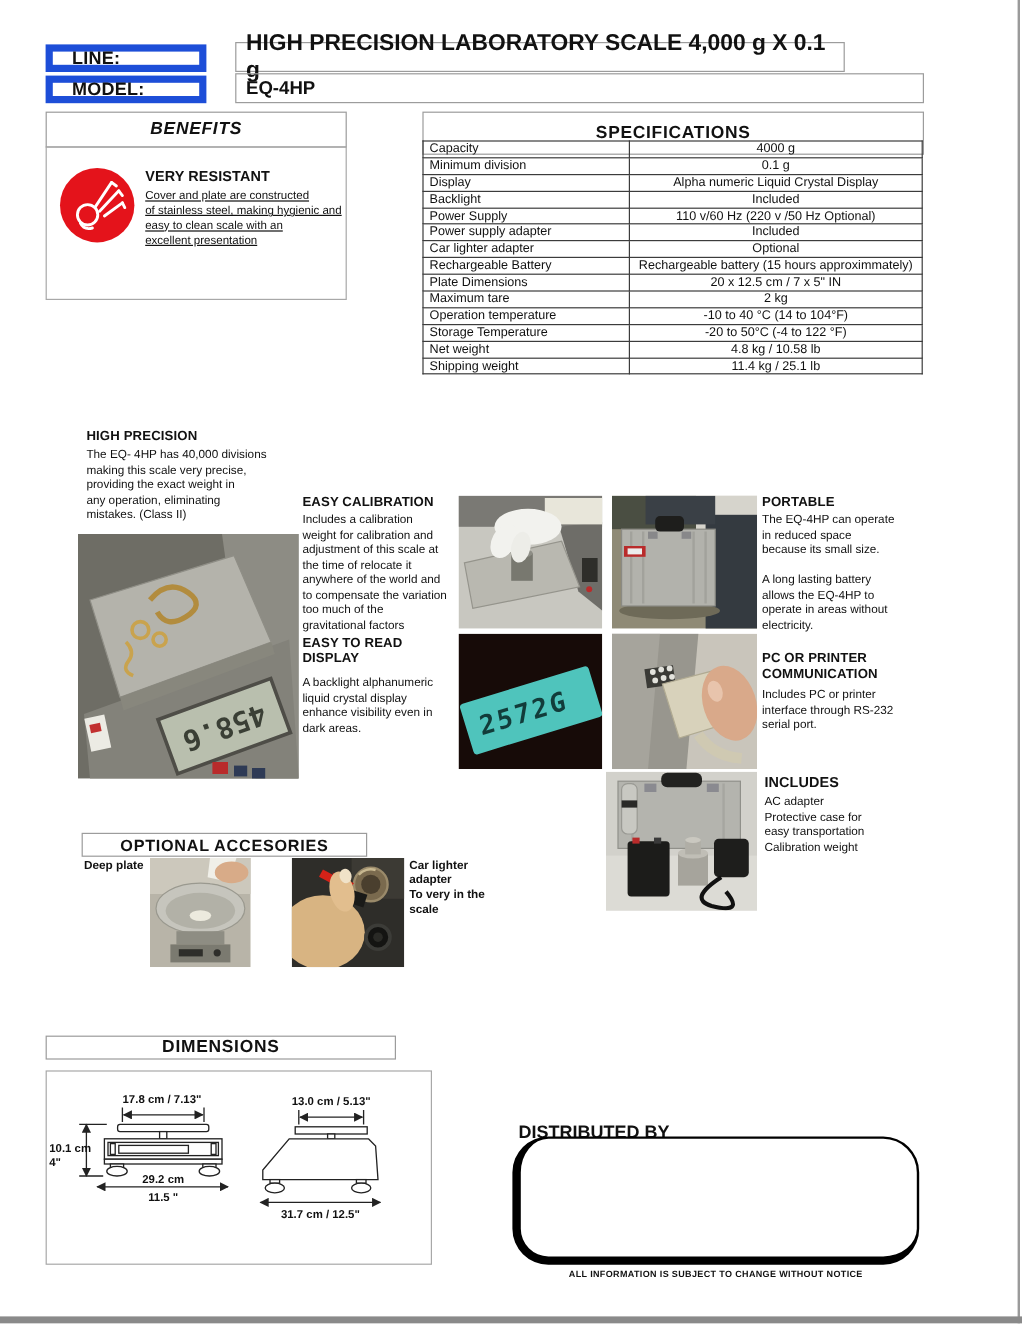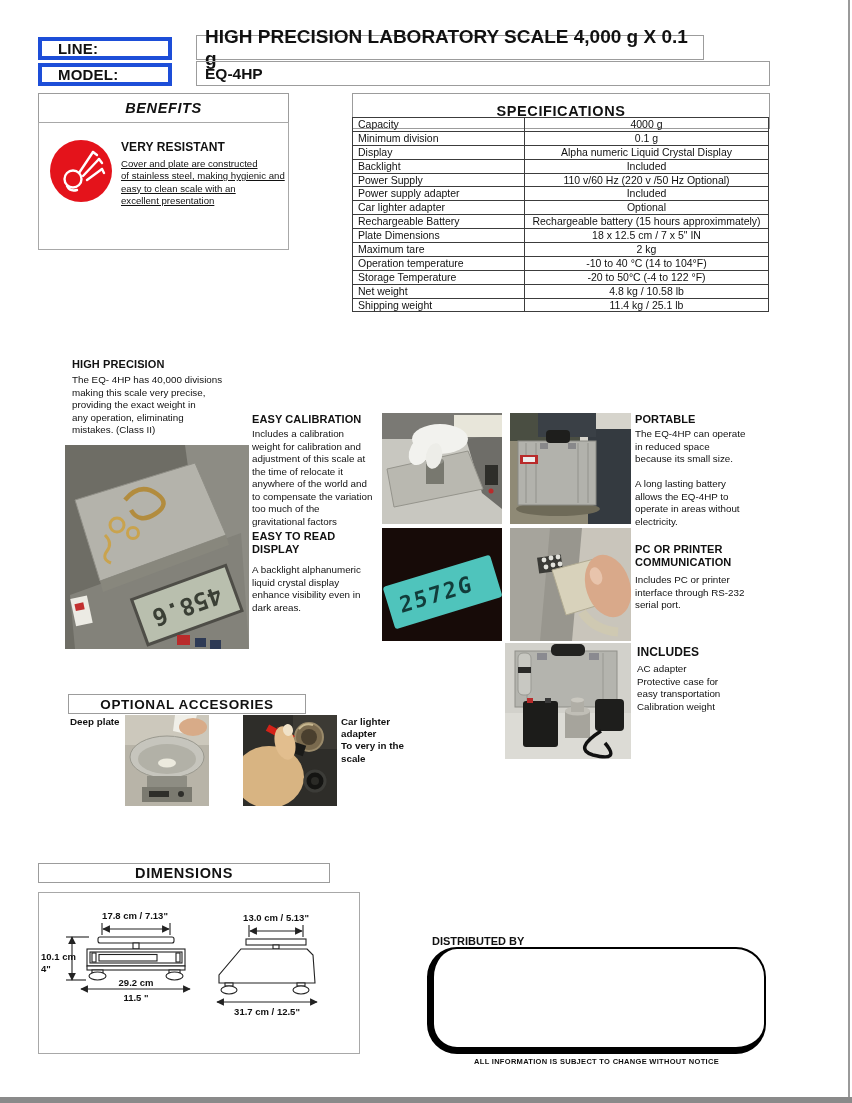--- a/index.html
+++ b/index.html
@@ -10,21 +10,21 @@
   }
   .abs { position:absolute; }
   .preline { white-space:pre-line; }
 
   
   .edge-right { left:848px; top:0; width:2px; height:1103px; background:#9a9a9a; }
   .edge-bottom { left:0; top:1097px; width:852px; height:6px; background:#8a8a8a; }
 
   
   .label-box {
-    border:4px solid #1d4ed8; font-weight:bold; font-size:15px;
+    border:6px solid #1d4ed8; font-weight:bold; font-size:15px;
     display:flex; align-items:center; padding-left:16px; letter-spacing:0.2px;
   }
   .value-box {
     border:1px solid #9c9c9c; font-weight:bold;
     display:flex; align-items:center; padding-left:8px;
   }
   .section-header {
     border:1px solid #9c9c9c; font-weight:bold; font-size:14.5px;
     display:flex; align-items:center; justify-content:center; letter-spacing:0.6px;
   }
@@ -117,21 +117,21 @@
       <tr>
           <td class="lbl">Car lighter adapter</td>
           <td class="val">Optional</td>
         </tr>
       <tr>
           <td class="lbl">Rechargeable Battery</td>
           <td class="val">Rechargeable battery (15 hours approximmately)</td>
         </tr>
       <tr>
           <td class="lbl">Plate Dimensions</td>
-          <td class="val">18 x 12.5 cm / 7 x 5" IN</td>
+          <td class="val">20 x 12.5 cm / 7 x 5" IN</td>
         </tr>
       <tr>
           <td class="lbl">Maximum tare</td>
           <td class="val">2 kg</td>
         </tr>
       <tr>
           <td class="lbl">Operation temperature</td>
           <td class="val">-10 to 40 °C  (14 to 104°F)</td>
         </tr>
       <tr>
@@ -409,18 +409,18 @@
         <rect x="186" y="74" width="8" height="3" fill="#fff"></rect>
         <ellipse cx="190" cy="81" rx="8" ry="4" fill="#fff"></ellipse>
         <rect x="258" y="74" width="8" height="3" fill="#fff"></rect>
         <ellipse cx="262" cy="81" rx="8" ry="4" fill="#fff"></ellipse>
         <line x1="178" y1="93" x2="278" y2="93" marker-start="url(#ah)" marker-end="url(#ah)"></line>
         <text x="228" y="106" font-size="9.5" fill="#111" stroke="none" text-anchor="middle" font-weight="bold">31.7 cm / 12.5"</text>
       </g>
     </svg>
   </div>
 
-  <div class="abs small-label" style="left:432px; top:935px; font-size:11px;">DISTRIBUTED BY</div>
+  <div class="abs small-label" style="left:432px; top:935px; font-size:15px;">DISTRIBUTED BY</div>
   <div class="abs distributed-box" style="left:427px; top:947px; width:339px; height:107px;"></div>
 
   <div class="abs footer-note" style="left:427px; top:1057px; width:339px;">ALL INFORMATION IS SUBJECT TO CHANGE WITHOUT NOTICE</div>
 
 </div>
 
 </body></html>

